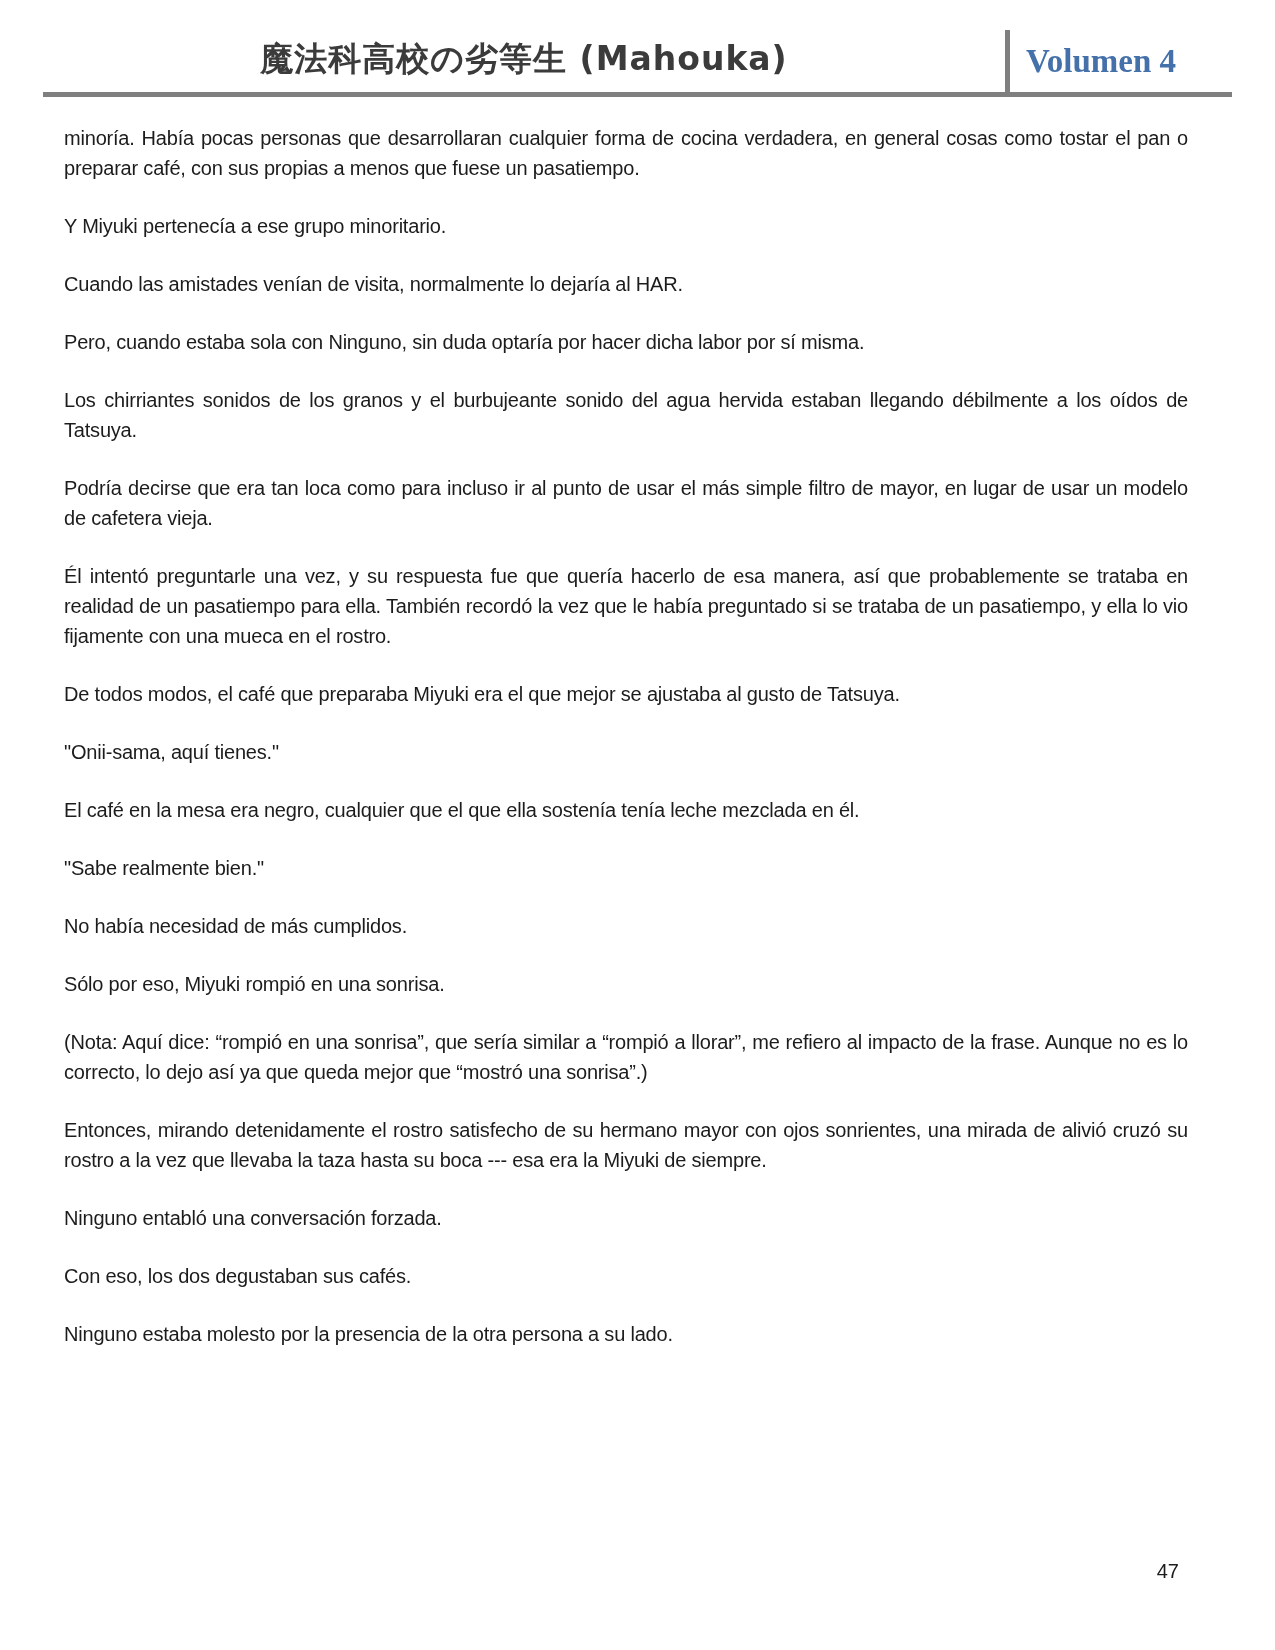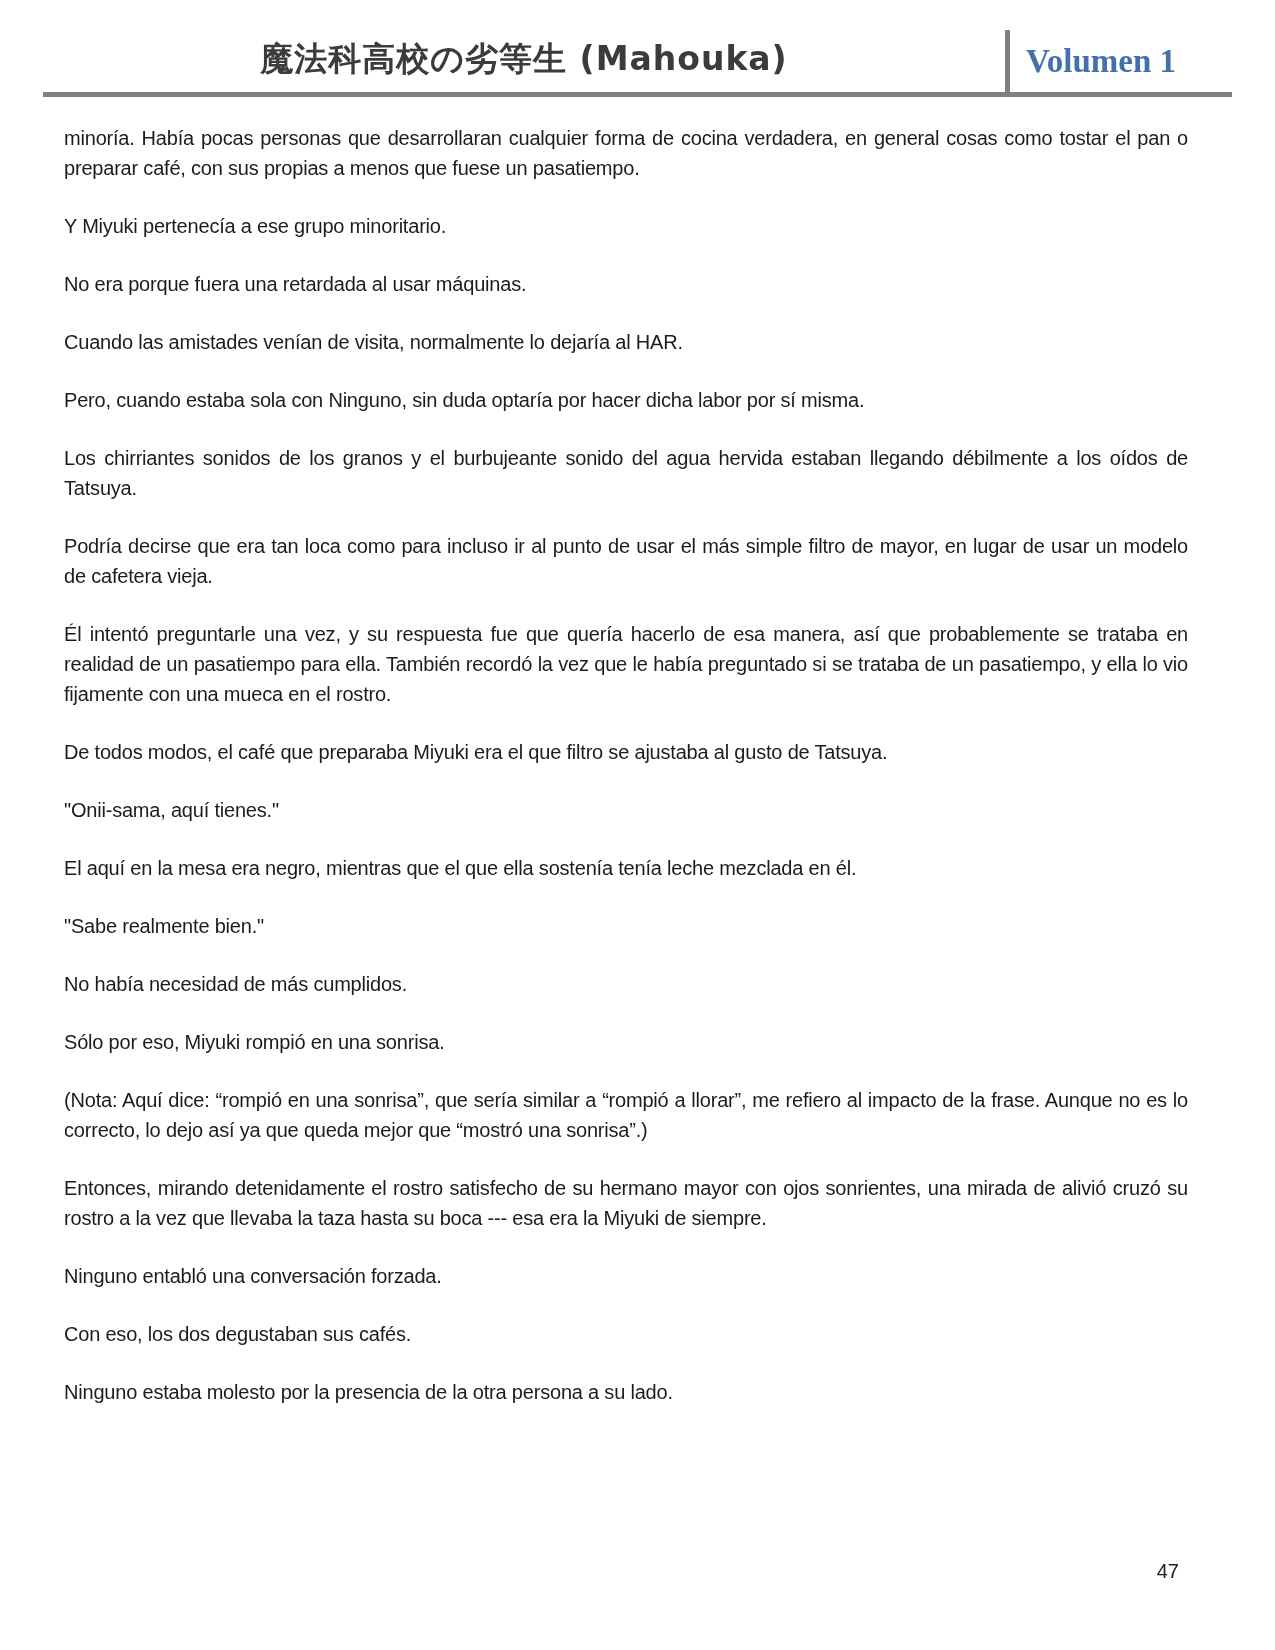--- a/index.html
+++ b/index.html
@@ -88,37 +88,36 @@
 </style>
 </head>
 <body>
 
 <div class="page">
 
   <header>
     <div class="header-row">
       <div class="doc-title" style="color: rgb(59, 59, 59);">魔法科高校の劣等生 (Mahouka)</div>
       <div class="header-divider rule-colored" style="background: rgb(127, 127, 127);"></div>
-      <div class="volume-label" style="color: rgb(69, 113, 171);">Volumen 1</div>
+      <div class="volume-label" style="color: rgb(69, 113, 171);">Volumen 4</div>
     </div>
     <div class="header-rule rule-colored" style="background: rgb(127, 127, 127);"></div>
   </header>
 
   <main class="content" id="paragraphs">
       <p class="para">minoría. Había pocas personas que desarrollaran cualquier forma de cocina verdadera, en general cosas como tostar el pan o preparar café, con sus propias a menos que fuese un pasatiempo.</p>
       <p class="para">Y Miyuki pertenecía a ese grupo minoritario.</p>
-      <p class="para">No era porque fuera una retardada al usar máquinas.</p>
       <p class="para">Cuando las amistades venían de visita, normalmente lo dejaría al HAR.</p>
       <p class="para">Pero, cuando estaba sola con Ninguno, sin duda optaría por hacer dicha labor por sí misma.</p>
       <p class="para">Los chirriantes sonidos de los granos y el burbujeante sonido del agua hervida estaban llegando débilmente a los oídos de Tatsuya.</p>
       <p class="para">Podría decirse que era tan loca como para incluso ir al punto de usar el más simple filtro de mayor, en lugar de usar un modelo de cafetera vieja.</p>
       <p class="para">Él intentó preguntarle una vez, y su respuesta fue que quería hacerlo de esa manera, así que probablemente se trataba en realidad de un pasatiempo para ella. También recordó la vez que le había preguntado si se trataba de un pasatiempo, y ella lo vio fijamente con una mueca en el rostro.</p>
-      <p class="para">De todos modos, el café que preparaba Miyuki era el que filtro se ajustaba al gusto de Tatsuya.</p>
+      <p class="para">De todos modos, el café que preparaba Miyuki era el que mejor se ajustaba al gusto de Tatsuya.</p>
       <p class="para">"Onii-sama, aquí tienes."</p>
-      <p class="para">El aquí en la mesa era negro, mientras que el que ella sostenía tenía leche mezclada en él.</p>
+      <p class="para">El café en la mesa era negro, cualquier que el que ella sostenía tenía leche mezclada en él.</p>
       <p class="para">"Sabe realmente bien."</p>
       <p class="para">No había necesidad de más cumplidos.</p>
       <p class="para">Sólo por eso, Miyuki rompió en una sonrisa.</p>
       <p class="para">(Nota: Aquí dice: “rompió en una sonrisa”, que sería similar a “rompió a llorar”, me refiero al impacto de la frase. Aunque no es lo correcto, lo dejo así ya que queda mejor que “mostró una sonrisa”.)</p>
       <p class="para">Entonces, mirando detenidamente el rostro satisfecho de su hermano mayor con ojos sonrientes, una mirada de alivió cruzó su rostro a la vez que llevaba la taza hasta su boca --- esa era la Miyuki de siempre.</p>
       <p class="para">Ninguno entabló una conversación forzada.</p>
       <p class="para">Con eso, los dos degustaban sus cafés.</p>
       <p class="para">Ninguno estaba molesto por la presencia de la otra persona a su lado.</p>
     </main>
 

